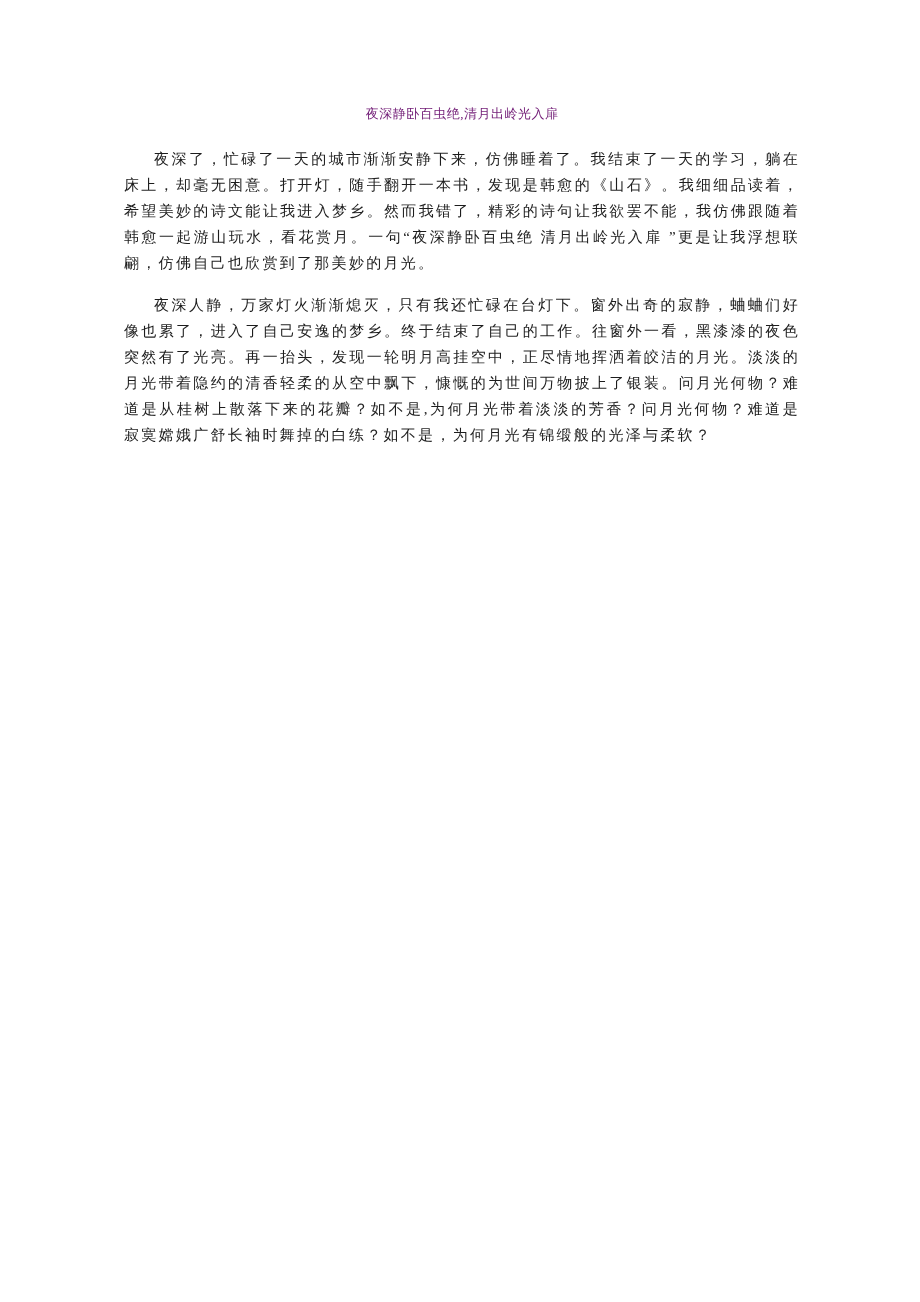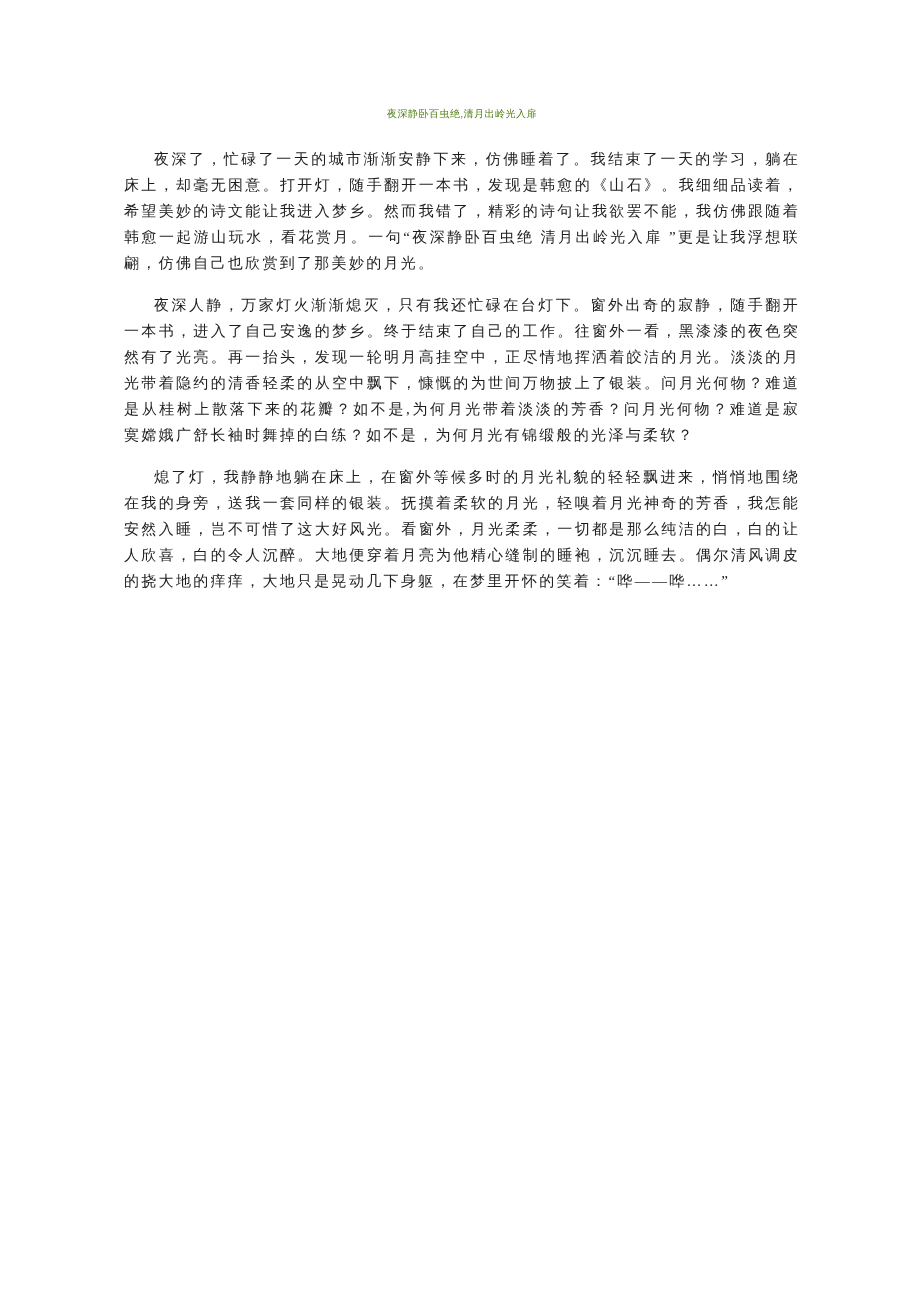--- a/index.html
+++ b/index.html
@@ -13,27 +13,27 @@
     width: 920px;
     height: 1302px;
     margin: 0 auto;
     background: #ffffff;
     color: #1d1d1d;
     font-family: "Liberation Serif", "DejaVu Serif", serif;
     padding: 102px 104px 0 108px;
     overflow: hidden;
   }
   .doc-title {
-    font-size: 10px;
+    font-size: 13px;
     font-weight: 400;
     line-height: 24px;
     margin: 0 0 20px 0;
     text-align: center;
     letter-spacing: 0.5px;
-    color: #4d7c0f;
+    color: #701a75;
   }
   .doc-paragraph {
     margin: 16px;
     font-size: 15px;
     line-height: 26px;
     letter-spacing: 2.3px;
     text-align: justify;
     text-align-last: left;
     text-indent: 2em;
     color: #1d1d1d;
@@ -41,16 +41,15 @@
   }
 </style>
 </head>
 <body>
 
 <div class="doc-page">
   <h1 class="doc-title">夜深静卧百虫绝,清月出岭光入扉</h1>
 
   <p class="doc-paragraph">夜深了，忙碌了一天的城市渐渐安静下来，仿佛睡着了。我结束了一天的学习，躺在床上，却毫无困意。打开灯，随手翻开一本书，发现是韩愈的《山石》。我细细品读着，希望美妙的诗文能让我进入梦乡。然而我错了，精彩的诗句让我欲罢不能，我仿佛跟随着韩愈一起游山玩水，看花赏月。一句“夜深静卧百虫绝 清月出岭光入扉 ”更是让我浮想联翩，仿佛自己也欣赏到了那美妙的月光。</p>
 
-  <p class="doc-paragraph">夜深人静，万家灯火渐渐熄灭，只有我还忙碌在台灯下。窗外出奇的寂静，随手翻开一本书，进入了自己安逸的梦乡。终于结束了自己的工作。往窗外一看，黑漆漆的夜色突然有了光亮。再一抬头，发现一轮明月高挂空中，正尽情地挥洒着皎洁的月光。淡淡的月光带着隐约的清香轻柔的从空中飘下，慷慨的为世间万物披上了银装。问月光何物？难道是从桂树上散落下来的花瓣？如不是,为何月光带着淡淡的芳香？问月光何物？难道是寂寞嫦娥广舒长袖时舞掉的白练？如不是，为何月光有锦缎般的光泽与柔软？</p>
+  <p class="doc-paragraph">夜深人静，万家灯火渐渐熄灭，只有我还忙碌在台灯下。窗外出奇的寂静，蛐蛐们好像也累了，进入了自己安逸的梦乡。终于结束了自己的工作。往窗外一看，黑漆漆的夜色突然有了光亮。再一抬头，发现一轮明月高挂空中，正尽情地挥洒着皎洁的月光。淡淡的月光带着隐约的清香轻柔的从空中飘下，慷慨的为世间万物披上了银装。问月光何物？难道是从桂树上散落下来的花瓣？如不是,为何月光带着淡淡的芳香？问月光何物？难道是寂寞嫦娥广舒长袖时舞掉的白练？如不是，为何月光有锦缎般的光泽与柔软？</p>
 
-  <p class="doc-paragraph">熄了灯，我静静地躺在床上，在窗外等候多时的月光礼貌的轻轻飘进来，悄悄地围绕在我的身旁，送我一套同样的银装。抚摸着柔软的月光，轻嗅着月光神奇的芳香，我怎能安然入睡，岂不可惜了这大好风光。看窗外，月光柔柔，一切都是那么纯洁的白，白的让人欣喜，白的令人沉醉。大地便穿着月亮为他精心缝制的睡袍，沉沉睡去。偶尔清风调皮的挠大地的痒痒，大地只是晃动几下身躯，在梦里开怀的笑着：“哗——哗……”</p>
 </div>
 
 </body></html>

